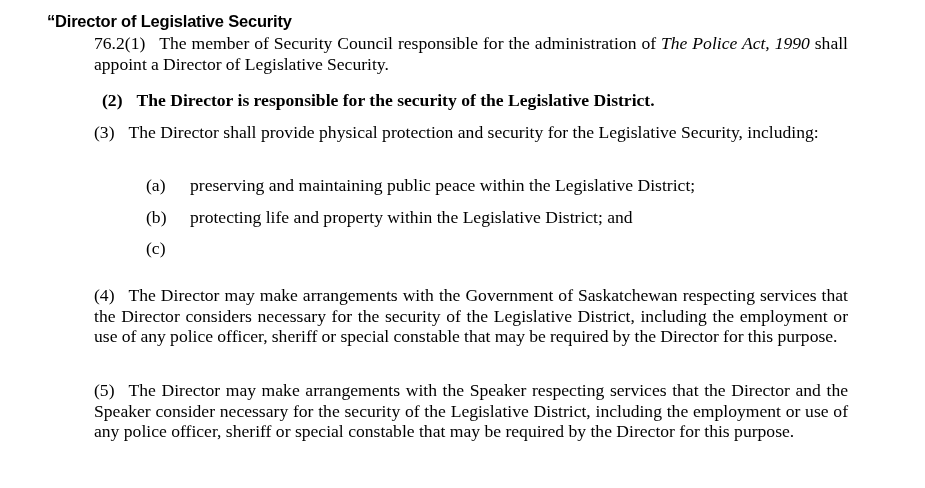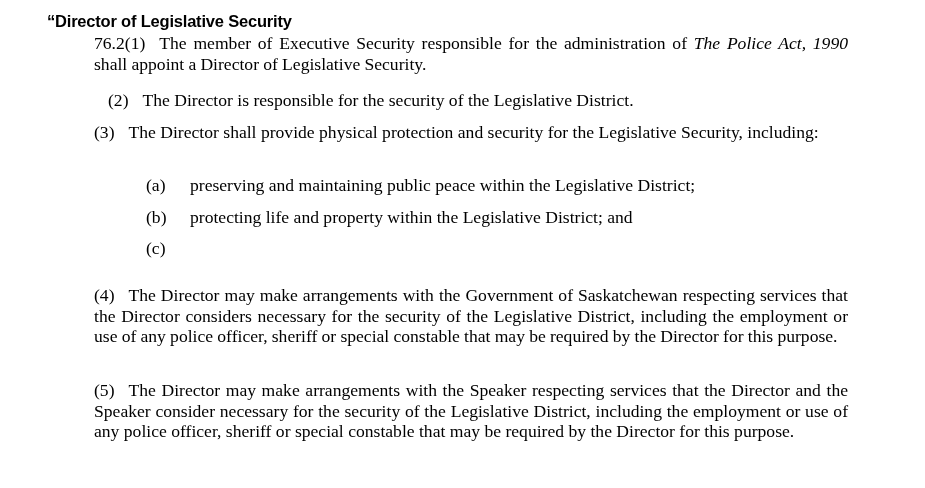--- a/index.html
+++ b/index.html
@@ -100,39 +100,39 @@
     width: 30px;
     text-align: left;
   }
   li.sub-item .sub-text {
     display: block;
     margin-left: 44px;
   }
 
   
   #para-1  { position: absolute; left: 0;   top: 0px;   width: 754px; }
-  #para-2  { position: absolute; left: 14px;   top: 57px;  width: 754px; }
+  #para-2  { position: absolute; left: 8px;   top: 57px;  width: 754px; font-weight: bold; }
   #para-3  { position: absolute; left: 0;   top: 89px;  width: 754px; }
   #sublist { position: absolute; left: 0;   top: 142px; width: 754px; }
   #para-4  { position: absolute; left: 0;   top: 252px; width: 754px; }
   #para-5  { position: absolute; left: 0;   top: 347px; width: 754px; }
 
   .justified-tight { word-spacing: -0.2px; }
   .justified-wide  { word-spacing: 0px; }
 </style>
 </head>
 <body>
 
 <div id="doc">
 
   <div class="doc-heading">“Director of Legislative Security</div>
 
   <div class="body-block">
 
-    <p class="clause clause-1 justified-tight" id="para-1"><span class="marker-bold">76.2</span><span>(1)</span><span class="marker-gap"></span><span>The member of Executive Security responsible for the administration of </span><em class="cited">The Police Act, 1990</em><span> shall appoint a Director of Legislative Security.</span></p>
+    <p class="clause clause-1 justified-tight" id="para-1"><span class="marker-bold">76.2</span><span>(1)</span><span class="marker-gap"></span><span>The member of Security Council responsible for the administration of </span><em class="cited">The Police Act, 1990</em><span> shall appoint a Director of Legislative Security.</span></p>
 
     <p class="clause last-line-left" id="para-2"><span>(2)</span><span class="marker-gap"></span><span>The Director is responsible for the security of the Legislative District.</span></p>
 
     <p class="clause last-line-left" id="para-3"><span>(3)</span><span class="marker-gap"></span><span>The Director shall provide physical protection and security for the Legislative Security, including:</span></p>
 
     <ul class="sub-list" id="sublist">
       <li class="sub-item">
         <span class="sub-label">(a)</span>
         <span class="sub-text">preserving and maintaining public peace within the Legislative District;</span>
       </li>

